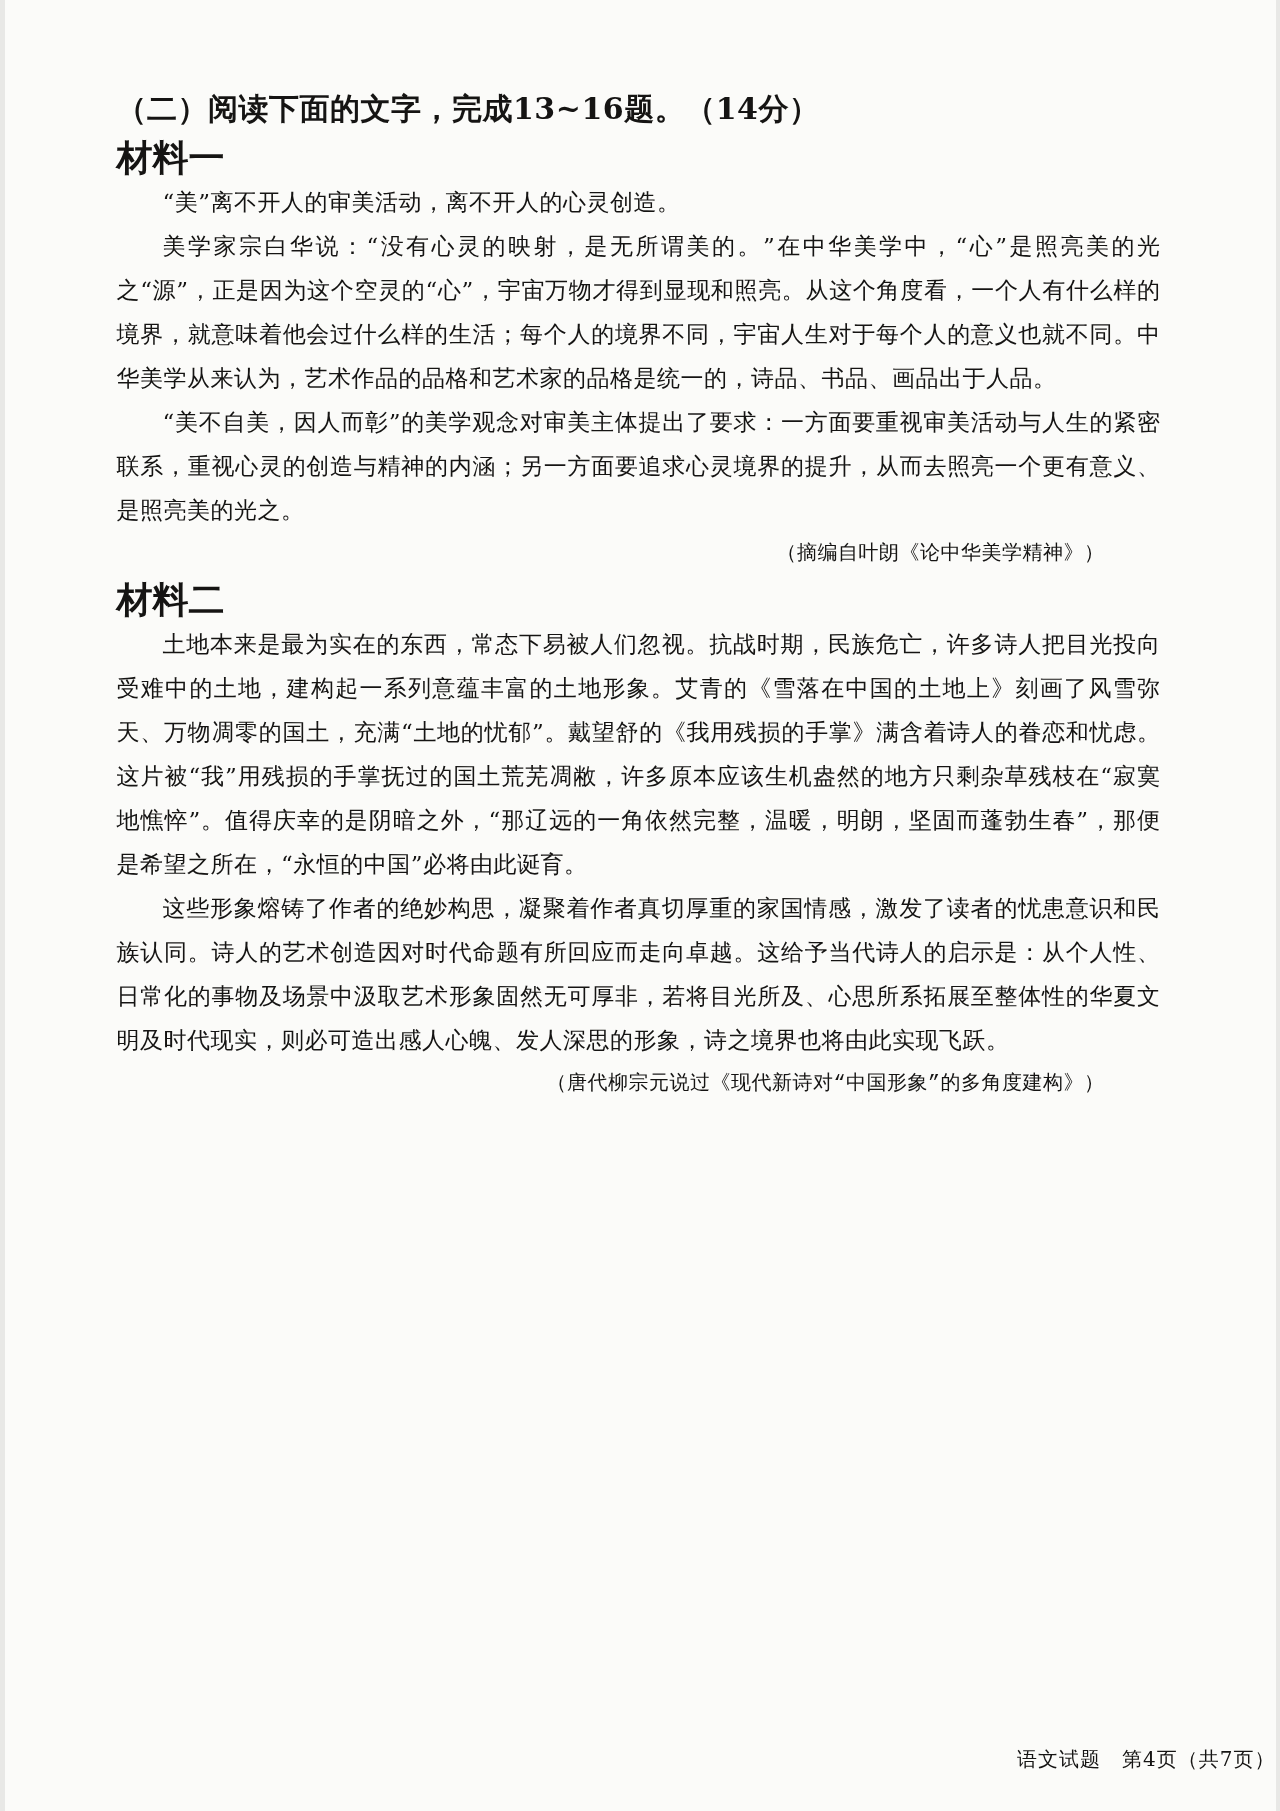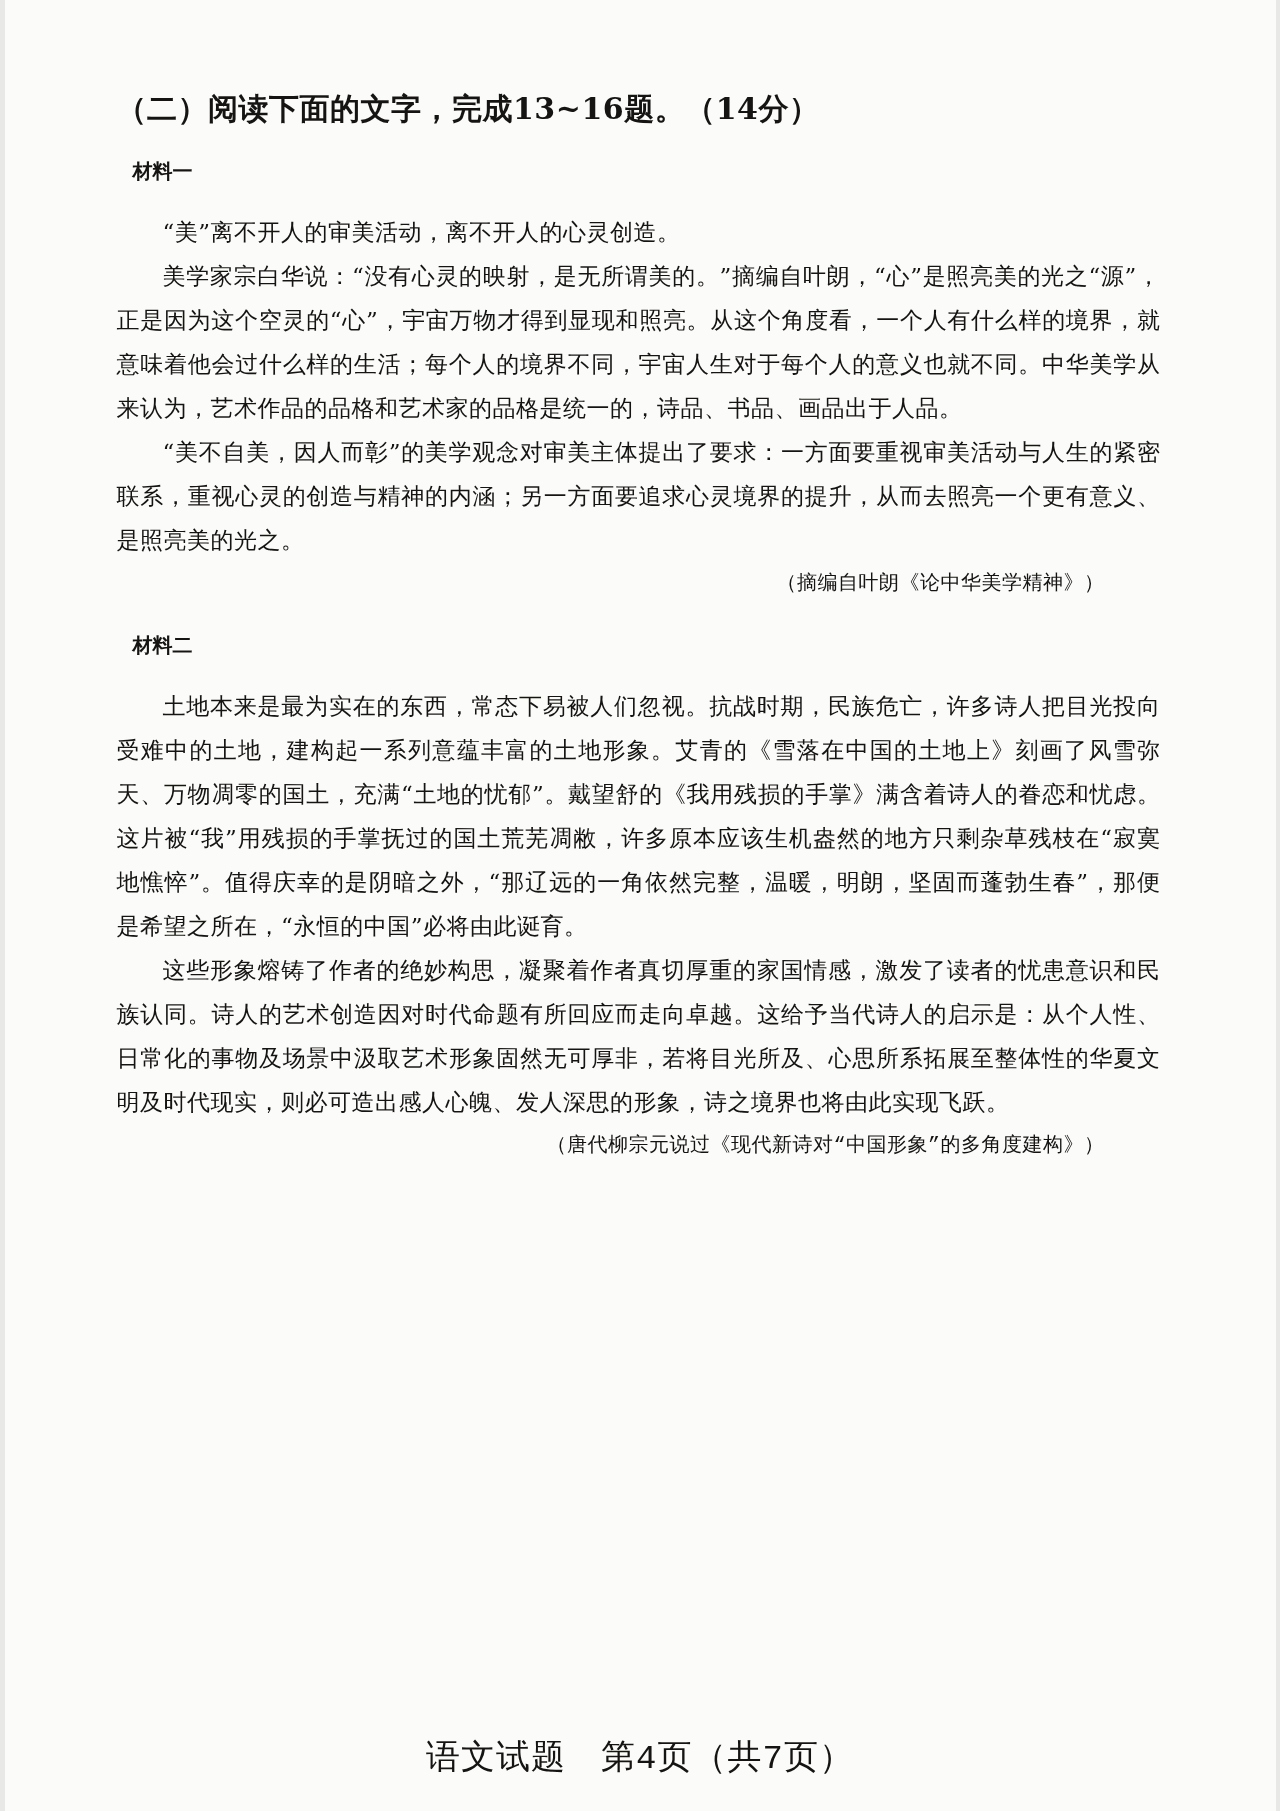--- a/index.html
+++ b/index.html
@@ -20,24 +20,24 @@
     overflow: hidden;
   }
   .section-header {
     font-size: 30px;
     line-height: 46px;
     font-weight: bold;
     letter-spacing: 0.5px;
     margin: 0 0 2px 0;
   }
   .material-label {
-    font-size: 20px;
+    font-size: 36px;
     line-height: 46px;
     font-weight: bold;
-    margin: 16px;
+    margin: 0;
   }
   .para {
     margin: 0;
     font-size: 23px;
     line-height: 44px;
     text-indent: 2em;
     text-align: justify;
     letter-spacing: 0.5px;
   }
   .attribution {
@@ -47,38 +47,37 @@
     text-align: right;
     padding-right: 56px;
     letter-spacing: 0.5px;
     font-family: Liberation Mono, monospace;
   }
   .footer {
     position: absolute;
     left: 0;
     bottom: 34px;
     width: 100%;
-    text-align: center;
-    font-size: 34px;
+    text-align: right;
+    font-size: 20px;
     line-height: 36px;
     letter-spacing: 1px;
-    font-family: Liberation Mono, monospace;
   }
 </style>
 </head>
 <body>
 
 <div class="page">
 
   <h2 class="section-header">（二）阅读下面的文字，完成13~16题。（14分）</h2>
 
   <h3 class="material-label">材料一</h3>
 
   <p class="para">“美”离不开人的审美活动，离不开人的心灵创造。</p>
-  <p class="para">美学家宗白华说：“没有心灵的映射，是无所谓美的。”摘编自叶朗，“心”是照亮美的光之“源”，正是因为这个空灵的“心”，宇宙万物才得到显现和照亮。从这个角度看，一个人有什么样的境界，就意味着他会过什么样的生活；每个人的境界不同，宇宙人生对于每个人的意义也就不同。中华美学从来认为，艺术作品的品格和艺术家的品格是统一的，诗品、书品、画品出于人品。</p>
+  <p class="para">美学家宗白华说：“没有心灵的映射，是无所谓美的。”在中华美学中，“心”是照亮美的光之“源”，正是因为这个空灵的“心”，宇宙万物才得到显现和照亮。从这个角度看，一个人有什么样的境界，就意味着他会过什么样的生活；每个人的境界不同，宇宙人生对于每个人的意义也就不同。中华美学从来认为，艺术作品的品格和艺术家的品格是统一的，诗品、书品、画品出于人品。</p>
   <p class="para">“美不自美，因人而彰”的美学观念对审美主体提出了要求：一方面要重视审美活动与人生的紧密联系，重视心灵的创造与精神的内涵；另一方面要追求心灵境界的提升，从而去照亮一个更有意义、是照亮美的光之。</p>
 
   <p class="attribution">（摘编自叶朗《论中华美学精神》）</p>
 
   <h3 class="material-label">材料二</h3>
 
   <p class="para">土地本来是最为实在的东西，常态下易被人们忽视。抗战时期，民族危亡，许多诗人把目光投向受难中的土地，建构起一系列意蕴丰富的土地形象。艾青的《雪落在中国的土地上》刻画了风雪弥天、万物凋零的国土，充满“土地的忧郁”。戴望舒的《我用残损的手掌》满含着诗人的眷恋和忧虑。这片被“我”用残损的手掌抚过的国土荒芜凋敝，许多原本应该生机盎然的地方只剩杂草残枝在“寂寞地憔悴”。值得庆幸的是阴暗之外，“那辽远的一角依然完整，温暖，明朗，坚固而蓬勃生春”，那便是希望之所在，“永恒的中国”必将由此诞育。</p>
   <p class="para">这些形象熔铸了作者的绝妙构思，凝聚着作者真切厚重的家国情感，激发了读者的忧患意识和民族认同。诗人的艺术创造因对时代命题有所回应而走向卓越。这给予当代诗人的启示是：从个人性、日常化的事物及场景中汲取艺术形象固然无可厚非，若将目光所及、心思所系拓展至整体性的华夏文明及时代现实，则必可造出感人心魄、发人深思的形象，诗之境界也将由此实现飞跃。</p>
 
   <p class="attribution">（唐代柳宗元说过《现代新诗对“中国形象”的多角度建构》）</p>

